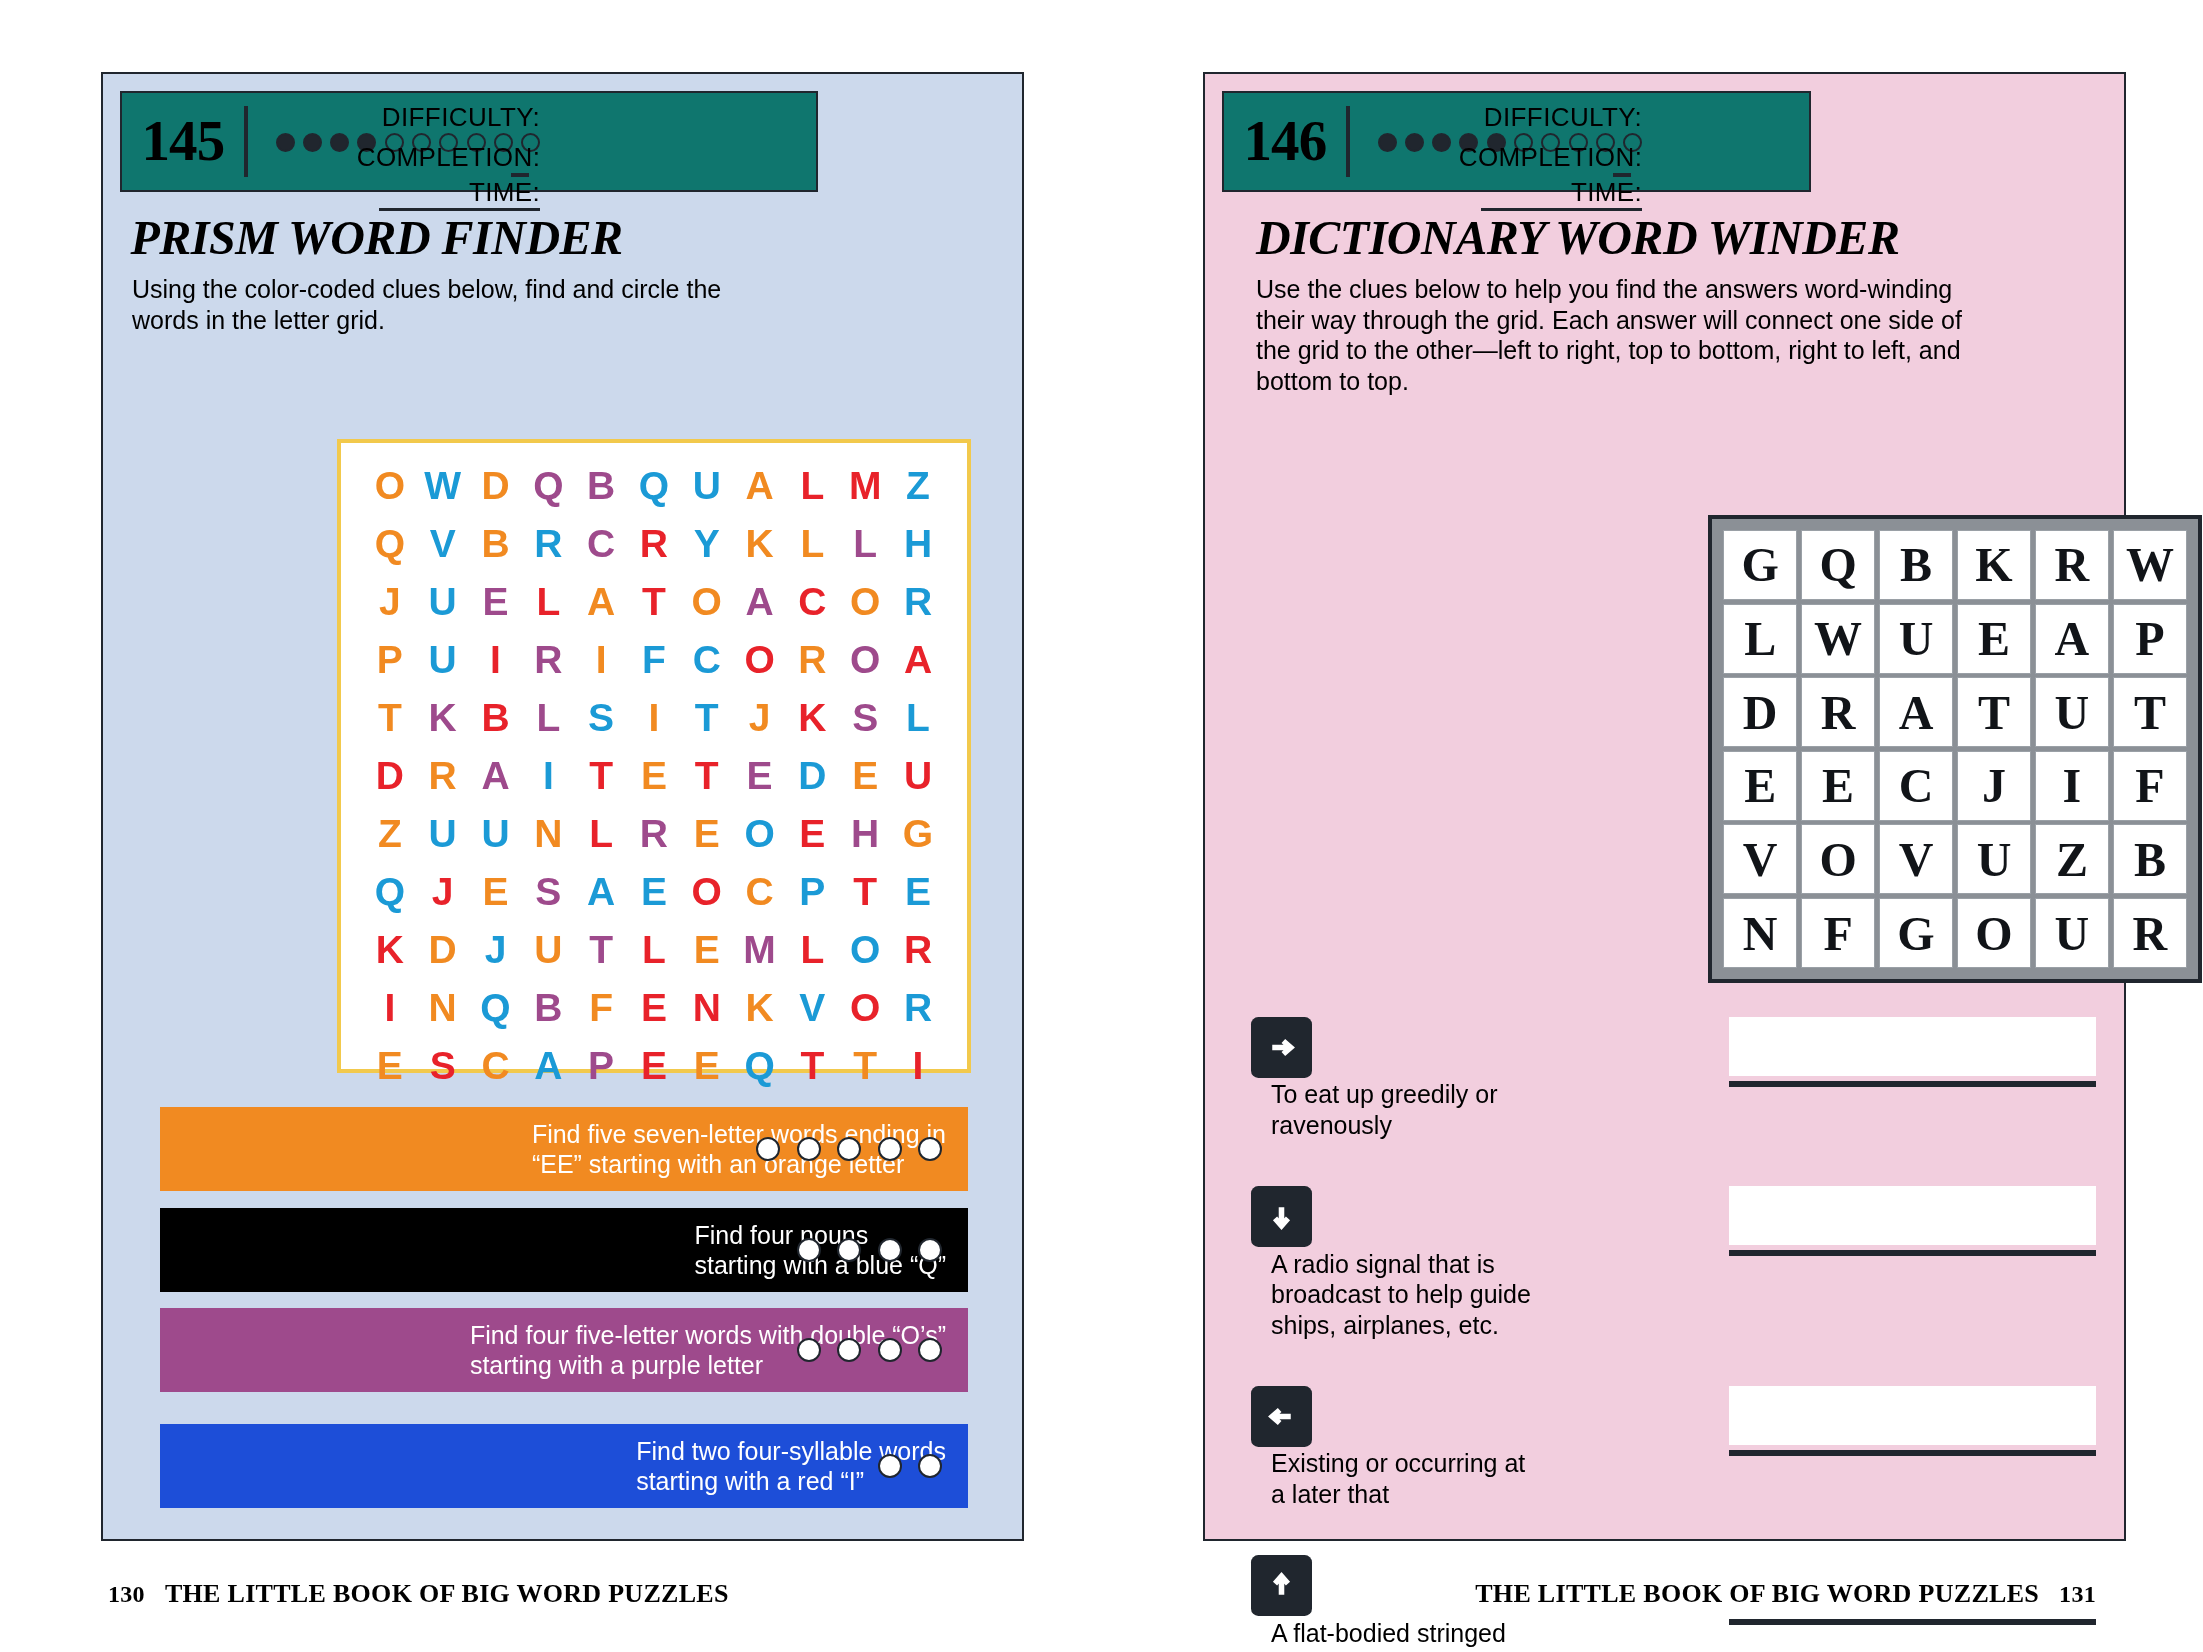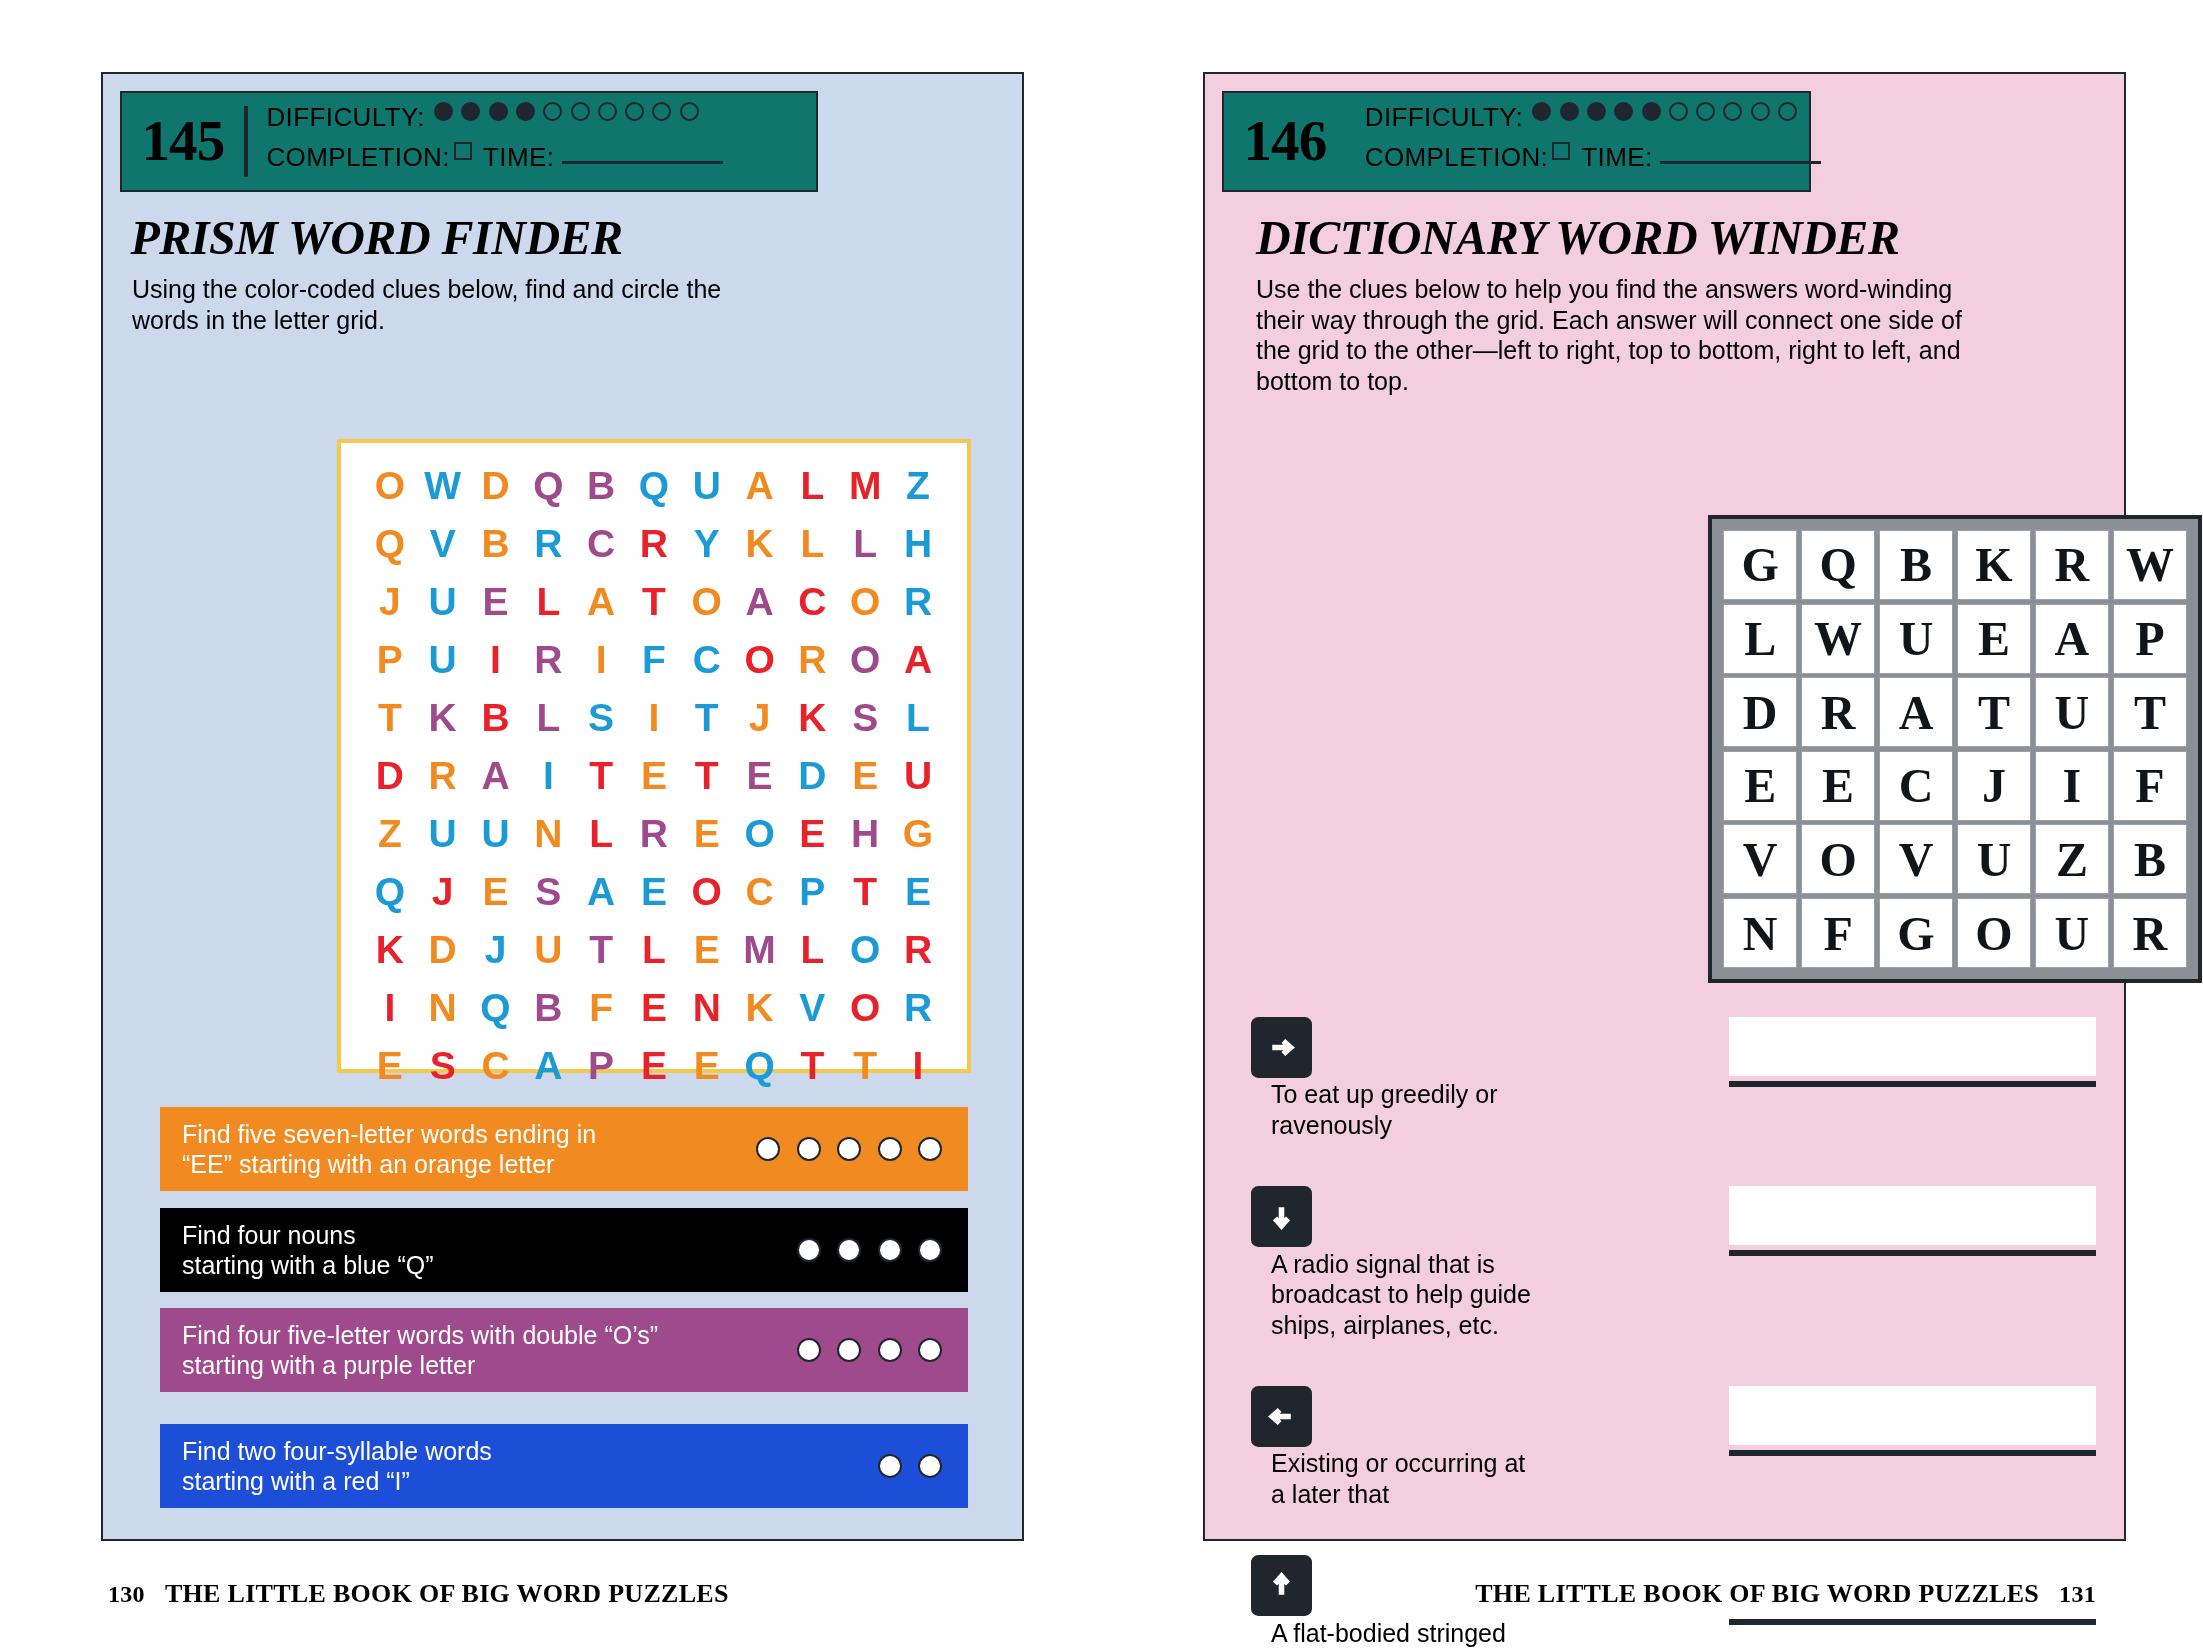--- a/index.html
+++ b/index.html
@@ -53,21 +53,21 @@
     letter-spacing: -0.9px;
   }
   .hdr-div {
     width: 3.7px; background: #20262e; margin: 13px 0;
   }
   .hdr-meta {
     padding: 9.2px 0 0 18.4px;
     font-size: 26px;
     letter-spacing: 0.4px;
   }
-  .hdr-line { display: flex; align-items: flex-start; height: 40px; white-space: nowrap; }
+  .hdr-line { display: flex; align-items: flex-end; height: 40px; white-space: nowrap; flex-direction: column; }
   .dots { display: inline-flex; align-items: center; margin-left: 9.2px; gap: 8.3px; }
   .dot {
     width: 19px; height: 19px; border-radius: 50%;
     border: 2.8px solid #20262e;
   }
   .dot.filled { background: #20262e; }
   .chk {
     display: inline-block; width: 18.4px; height: 18.4px;
     border: 2.8px solid #20262e; margin: 0 11px 0 3.7px;
     vertical-align: -1.8px;
@@ -130,20 +130,21 @@
   
   .clues { position: absolute; left: 57px; top: 1033px; width: 808px; }
   .clue-bar {
     position: relative;
     margin-bottom: 16.5px;
     padding: 0 22px;
     min-height: 84px;
     display: flex;
     align-items: center;
     color: #ffffff;
+    justify-content: flex-end;
   }
   .clue-text {
     font-size: 25px;
     line-height: 1.2;
     max-width: 551px;
     white-space: pre-line;
   }
   .clue-dots {
     position: absolute;
     right: 26px; top: 50%;

